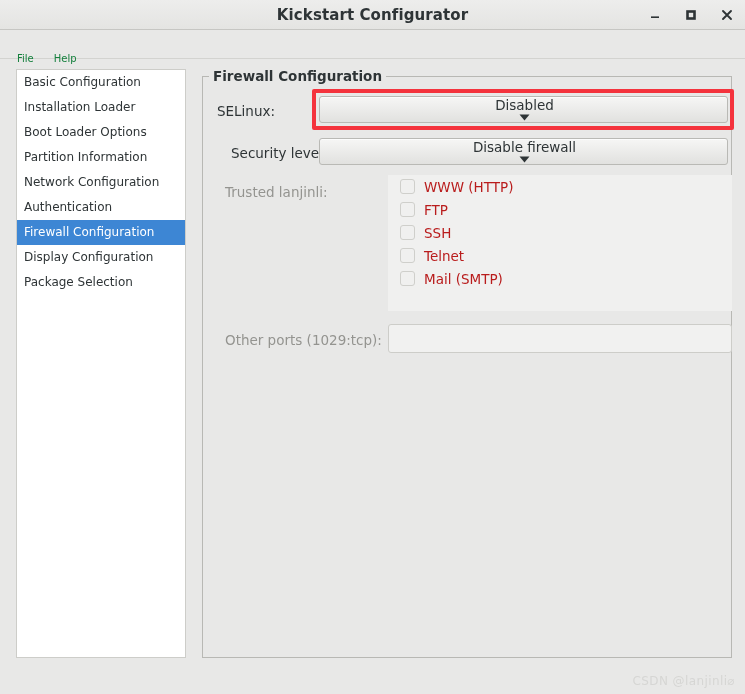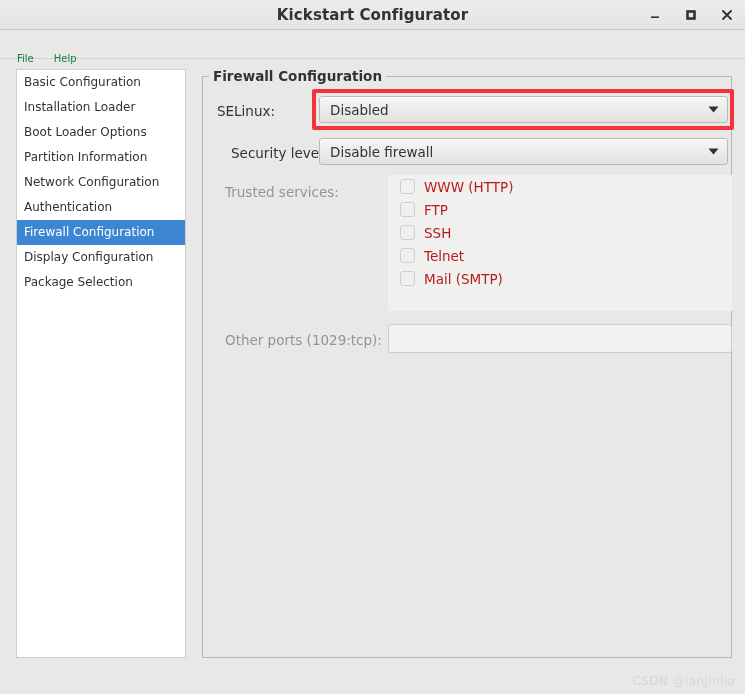--- a/index.html
+++ b/index.html
@@ -148,20 +148,21 @@
     position: absolute;
     height: 27px;
     background: linear-gradient(to bottom, #f6f6f5 0%, #e1e1df 100%);
     border: 1px solid #b9b9b5;
     border-radius: 3px;
     display: flex;
     align-items: center;
     padding: 0 8px 0 10px;
     cursor: default;
     box-shadow: inset 0 1px 0 rgba(255,255,255,0.7);
+    flex-direction: column;
   }
   .combo-text {
     font-size: 13.5px;
     color: #2e3436;
     flex: 1;
     white-space: nowrap;
   }
   .combo-arrow {
     width: 12px; height: 12px;
     display: flex; align-items: center; justify-content: center;
@@ -295,21 +296,21 @@
         <div class="field-label" style="left:28px; top:68px;">Security level:</div>
         <div class="combo" style="left:116px; top:61px; width:409px;">
           <span class="combo-text">Disable firewall</span>
           <span class="combo-arrow">
             <svg width="11" height="7" viewBox="0 0 11 7" aria-hidden="true">
               <path d="M0.5 0.5 L10.5 0.5 L5.5 6.5 Z" fill="#2e3436"></path>
             </svg>
           </span>
         </div>
 
-        <div class="field-label dim" style="left:22px; top:107px;">Trusted services:</div>
+        <div class="field-label dim" style="left:22px; top:107px;">Trusted lanjinli:</div>
 
         <div class="services-panel" style="left:185px; top:98px; width:344px; height:136px;">
           <div class="service-row">
             <span class="chk"></span>
             <span class="service-label">WWW (HTTP)</span>
           </div>
           <div class="service-row">
             <span class="chk"></span>
             <span class="service-label">FTP</span>
           </div>

